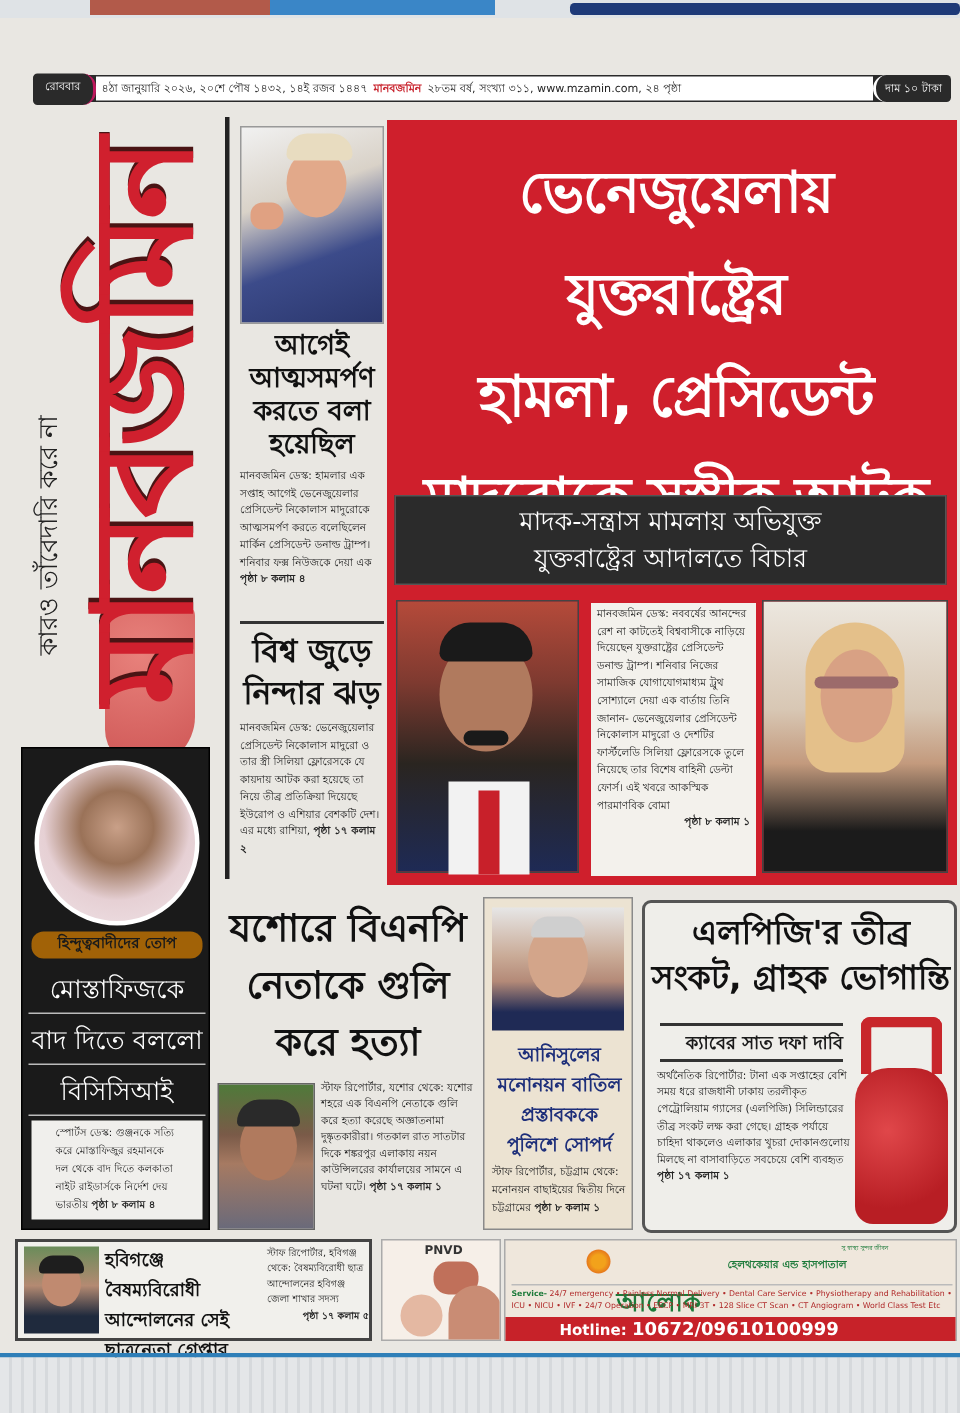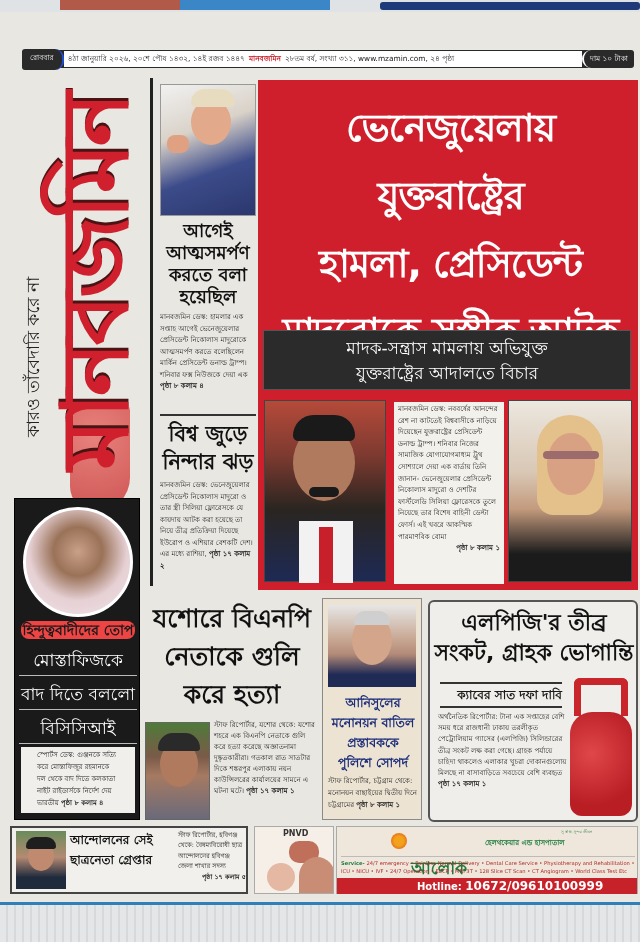--- a/index.html
+++ b/index.html
@@ -17,21 +17,21 @@
     .top-strip .s1 { position:absolute; left:60px; top:0; width:120px; height:10px; background:#b25a4a; }
     .top-strip .s2 { position:absolute; left:180px; top:0; width:150px; height:10px; background:#3a86c7; }
     .top-strip .s3 { position:absolute; left:380px; top:2px; width:260px; height:8px; background:#1e3a78; border-radius:3px; }
 
     
     .dateline {
       left: 22px; top: 50px; width: 612px; height: 18px;
       background: #2a2a2a; color: #fff; border-radius: 3px;
       display: flex; align-items: center; font-size: 7.4px; white-space: nowrap;
     }
-    .dateline .day { background:#2a2a2a; padding:0 8px; border-right: 2px solid #1d4ed8; border-radius: 3px 9px 9px 3px; height:21px; line-height:18px; }
+    .dateline .day { background:#2a2a2a; padding:0 8px; border-right: 2px solid #be185d; border-radius: 3px 9px 9px 3px; height:21px; line-height:18px; }
     .dateline .mid { background:#fff; color:#222; flex:1; height:16px; line-height:16px; padding: 0 4px; display:flex; gap:4px; align-items:center; }
     .dateline .mid .brand { color:#c8202a; font-weight:bold; }
     .dateline .price { padding: 0 6px; height:18px; line-height:18px; border-left:2px solid #fff; border-radius: 9px 3px 3px 9px; }
 
     
     .masthead { left: 20px; top: 72px; width: 128px; height: 420px; }
     .masthead .logo {
       position:absolute; left: 24px; top: 6px; width: 104px; height: 410px;
       writing-mode: vertical-rl; transform: rotate(180deg);
       color: #d0202e; font-size: 92px; font-weight: bold; line-height: 104px;
@@ -75,21 +75,21 @@
     
     .photo-maduro { left: 264px; top: 400px; width: 122px; height: 182px;
       background: linear-gradient(180deg,#b54a3a 0%,#7e3a30 30%,#2a2520 60%,#1e2a55 100%); border:1px solid #444; }
     .photo-cilia { left: 508px; top: 400px; width: 124px; height: 182px;
       background: linear-gradient(180deg,#ece7df 0%,#d8c7b4 40%,#c39a7d 60%,#1b1b1b 85%); border:1px solid #444; }
     .maduro-body { left: 394px; top: 402px; width: 110px; font-size: 7px; line-height: 11.6px; }
 
     
     .sports { left: 14px; top: 498px; width: 126px; height: 322px; background: #1a1a1a; border: 1px solid #000; }
     .sports .circle { position:absolute; left: 8px; top: 8px; width: 110px; height: 110px; border-radius: 50%; background: radial-gradient(circle at 50% 40%, #c9a088 0%, #9a7258 30%, #e6d0d4 60%, #f0e4e8 100%); border: 3px solid #fff; }
-    .sports .kicker { position:absolute; left: 6px; top: 122px; width: 114px; height: 18px; background: #ef4444; border-radius: 8px; color: #1a1a1a; font-size: 14px; text-align: center; line-height: 18px; font-weight: bold; }
+    .sports .kicker { position:absolute; left: 6px; top: 122px; width: 114px; height: 18px; background: #a16207; border-radius: 8px; color: #1a1a1a; font-size: 10px; text-align: center; line-height: 18px; font-weight: bold; }
     .sports .hl { position:absolute; left: 4px; width: 118px; color: #fff; font-size: 17px; text-align: center; line-height: 30px; border-bottom: 1px solid #bbb; }
     .sports .sbody { position:absolute; left: 6px; top: 248px; width: 114px; height: 66px; background: #f0efec; color:#222; font-size: 6.8px; line-height: 12px; padding: 2px 16px; }
 
     
     .jessore-h { left: 144px; top: 600px; width: 176px; font-size: 25px; line-height: 38px; font-weight: bold; color: #111; text-align: center; }
     .photo-jessore { left: 145px; top: 722px; width: 65px; height: 98px; background: linear-gradient(180deg,#4f7a3a 0%, #7a5a48 35%, #a67a62 55%, #6a6a7a 100%); border: 1px solid #666; }
     .jessore-body { left: 214px; top: 720px; width: 104px; font-size: 7px; line-height: 11px; }
 
     
     .anisul { left: 322px; top: 598px; width: 100px; height: 222px; background: #ece3d2; border: 1px solid #8a8a8a; }
@@ -120,21 +120,21 @@
     .pnvd .top { position:absolute; left: 34px; top: 14px; width: 30px; height: 22px; background: #c0705a; border-radius: 10px; }
 
     
     .alok { left: 336px; top: 826px; width: 302px; height: 68px; background: #efe7dc; border: 1px solid #aaa; }
     .alok .sun { position:absolute; left: 54px; top: 6px; width: 16px; height: 16px; border-radius:50%; background: radial-gradient(circle,#f2a21b 40%,#e26a1c 80%); }
     .alok .name { position:absolute; left: 74px; top: 1px; font-size: 17px; font-weight: bold; color: #1c7a3a; margin-top: 27px; }
     .alok .sub { position:absolute; left: 148px; top: 10px; font-size: 7px; color: #1c7a3a; font-weight: bold; }
     .alok .tiny { position:absolute; left: 224px; top: 2px; font-size: 4px; color: #1c7a3a; }
     .alok .svc { position:absolute; left: 4px; top: 29px; width: 294px; font-size: 5.2px; line-height: 8px; color: #b02a2a; border-top: 1px solid #bbb; padding-top: 2px; }
     .alok .svc b { color: #1c7a3a; }
-    .alok .hot { position:absolute; left: 0; top: 51px; width: 300px; height: 16px; background: #c72229; color: #fff; font-weight: bold; font-size: 10px; line-height: 16px; padding-left: 80px; }
+    .alok .hot { position:absolute; left: 0; top: 51px; width: 300px; height: 16px; background: #c72229; color: #fff; font-weight: bold; font-size: 10px; line-height: 16px; padding-left: 36px; }
     .alok .hot span { font-size: 12px; }
 
     .blue-rule { left: 0; top: 902px; width: 640px; height: 3px; background: #2f7fb8; }
     .fold { left: 0; top: 905px; width: 640px; height: 37px; background: repeating-linear-gradient(90deg,#e4e6e8 0 6px,#d6d9dc 6px 8px); }
   </style>
 </head>
 <body>
 
 <div class="abs top-strip">
   <div class="s1"></div>
@@ -266,20 +266,21 @@
     <div class="bodyc"></div>
   </div>
 </div>
 
 <div class="abs habi">
   <div class="ph">
     <div class="face" style="left:12px;top:10px;width:26px;height:30px;background:#c08a70;"></div>
     <div class="face" style="left:10px;top:6px;width:30px;height:12px;background:#1e1e1e;border-radius:14px 14px 4px 4px;"></div>
   </div>
   <div class="h">
+    <div>হবিগঞ্জে বৈষম্যবিরোধী</div>
     <div>আন্দোলনের সেই</div>
     <div>ছাত্রনেতা গ্রেপ্তার</div>
   </div>
   <div class="b">
     <span>স্টাফ রিপোর্টার, হবিগঞ্জ থেকে: বৈষম্যবিরোধী ছাত্র আন্দোলনের হবিগঞ্জ জেলা শাখার সদস্য</span>
     <div class="jump">পৃষ্ঠা ১৭ কলাম ৫</div>
   </div>
 </div>
 
 <div class="abs pnvd">

